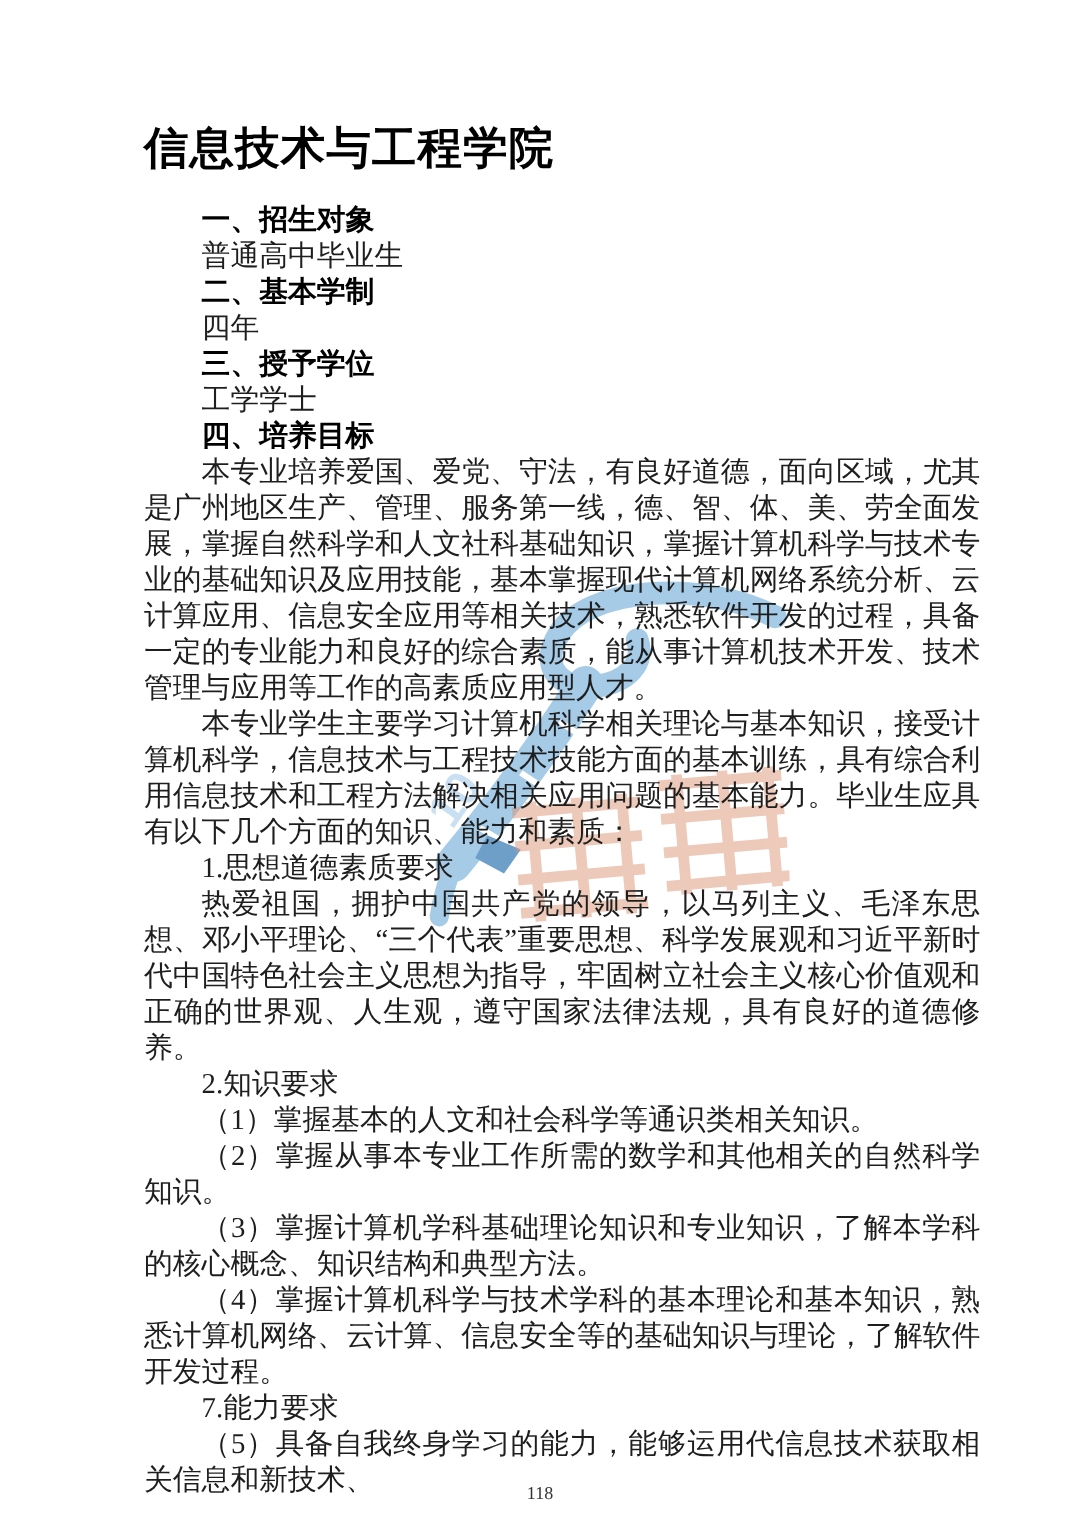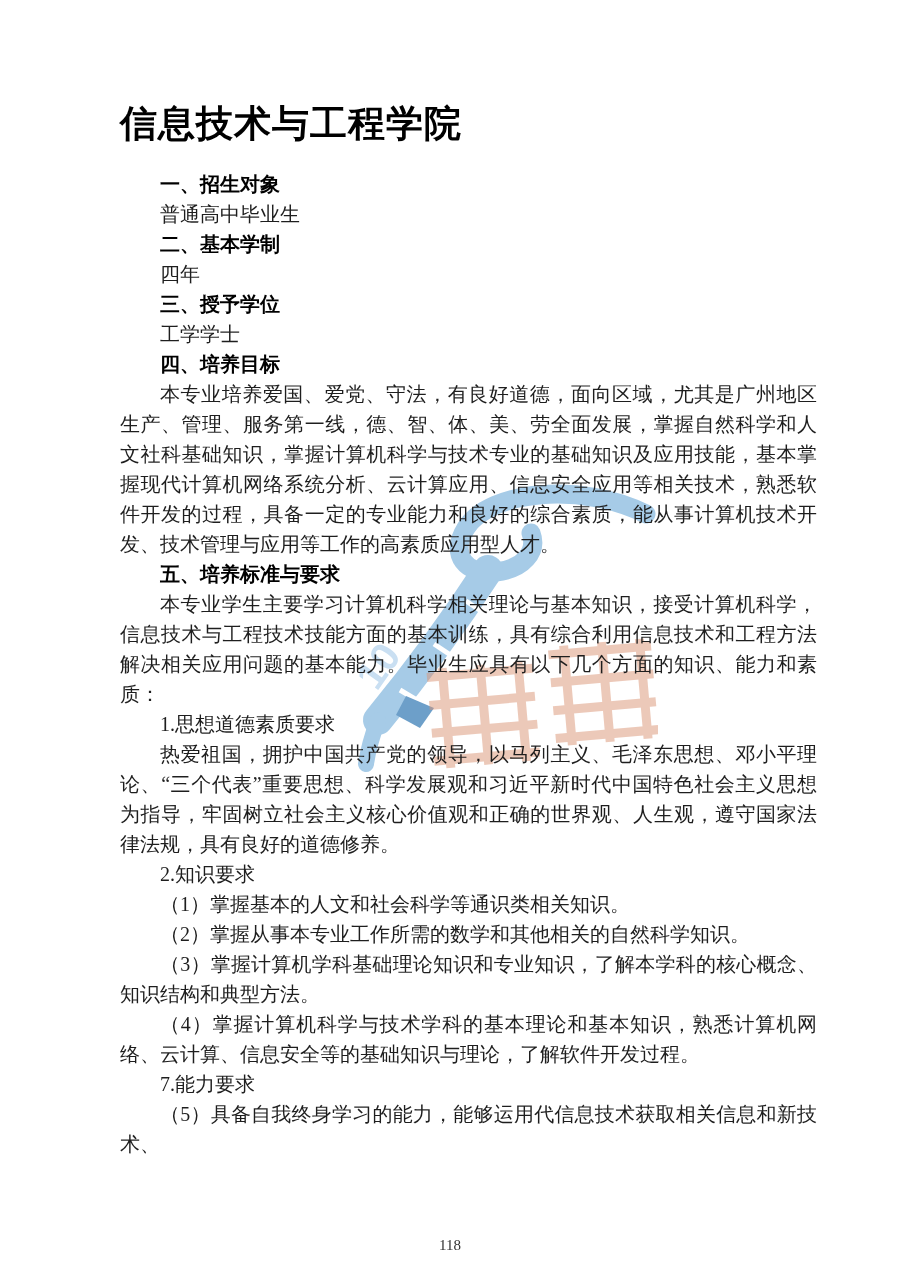--- a/index.html
+++ b/index.html
@@ -39,21 +39,21 @@
     font-family:"Liberation Sans","DejaVu Sans",sans-serif;
     font-weight:bold;
     font-size:23px;
     line-height:33px;
     letter-spacing:1px;
     color:#000000;
   }
   #blocks{margin-top:22px;}
   #blocks p{
     margin:0;
-    font-size:20px;
+    font-size:24px;
     line-height:30px;
     text-indent:2em;
     text-align:justify;
   }
   .sec-heading{
     font-family:"Liberation Sans","DejaVu Sans",sans-serif;
     font-weight:bold;
     color:#000000;
   }
   .body-para{
@@ -104,21 +104,20 @@
     <h1 class="college-title">信息技术与工程学院</h1>
     <div id="blocks">
         <p class="sec-heading">一、招生对象</p>
         <p class="body-para">普通高中毕业生</p>
         <p class="sec-heading">二、基本学制</p>
         <p class="body-para">四年</p>
         <p class="sec-heading">三、授予学位</p>
         <p class="body-para">工学学士</p>
         <p class="sec-heading">四、培养目标</p>
         <p class="body-para">本专业培养爱国、爱党、守法，有良好道德，面向区域，尤其是广州地区生产、管理、服务第一线，德、智、体、美、劳全面发展，掌握自然科学和人文社科基础知识，掌握计算机科学与技术专业的基础知识及应用技能，基本掌握现代计算机网络系统分析、云计算应用、信息安全应用等相关技术，熟悉软件开发的过程，具备一定的专业能力和良好的综合素质，能从事计算机技术开发、技术管理与应用等工作的高素质应用型人才。</p>
-        <p class="sec-heading">五、培养标准与要求</p>
         <p class="body-para">本专业学生主要学习计算机科学相关理论与基本知识，接受计算机科学，信息技术与工程技术技能方面的基本训练，具有综合利用信息技术和工程方法解决相关应用问题的基本能力。毕业生应具有以下几个方面的知识、能力和素质：</p>
         <p class="body-para">1.思想道德素质要求</p>
         <p class="body-para">热爱祖国，拥护中国共产党的领导，以马列主义、毛泽东思想、邓小平理论、“三个代表”重要思想、科学发展观和习近平新时代中国特色社会主义思想为指导，牢固树立社会主义核心价值观和正确的世界观、人生观，遵守国家法律法规，具有良好的道德修养。</p>
         <p class="body-para">2.知识要求</p>
         <p class="body-para">（1）掌握基本的人文和社会科学等通识类相关知识。</p>
         <p class="body-para">（2）掌握从事本专业工作所需的数学和其他相关的自然科学知识。</p>
         <p class="body-para">（3）掌握计算机学科基础理论知识和专业知识，了解本学科的核心概念、知识结构和典型方法。</p>
         <p class="body-para">（4）掌握计算机科学与技术学科的基本理论和基本知识，熟悉计算机网络、云计算、信息安全等的基础知识与理论，了解软件开发过程。</p>
         <p class="body-para">7.能力要求</p>
         <p class="body-para">（5）具备自我终身学习的能力，能够运用代信息技术获取相关信息和新技术、</p>

